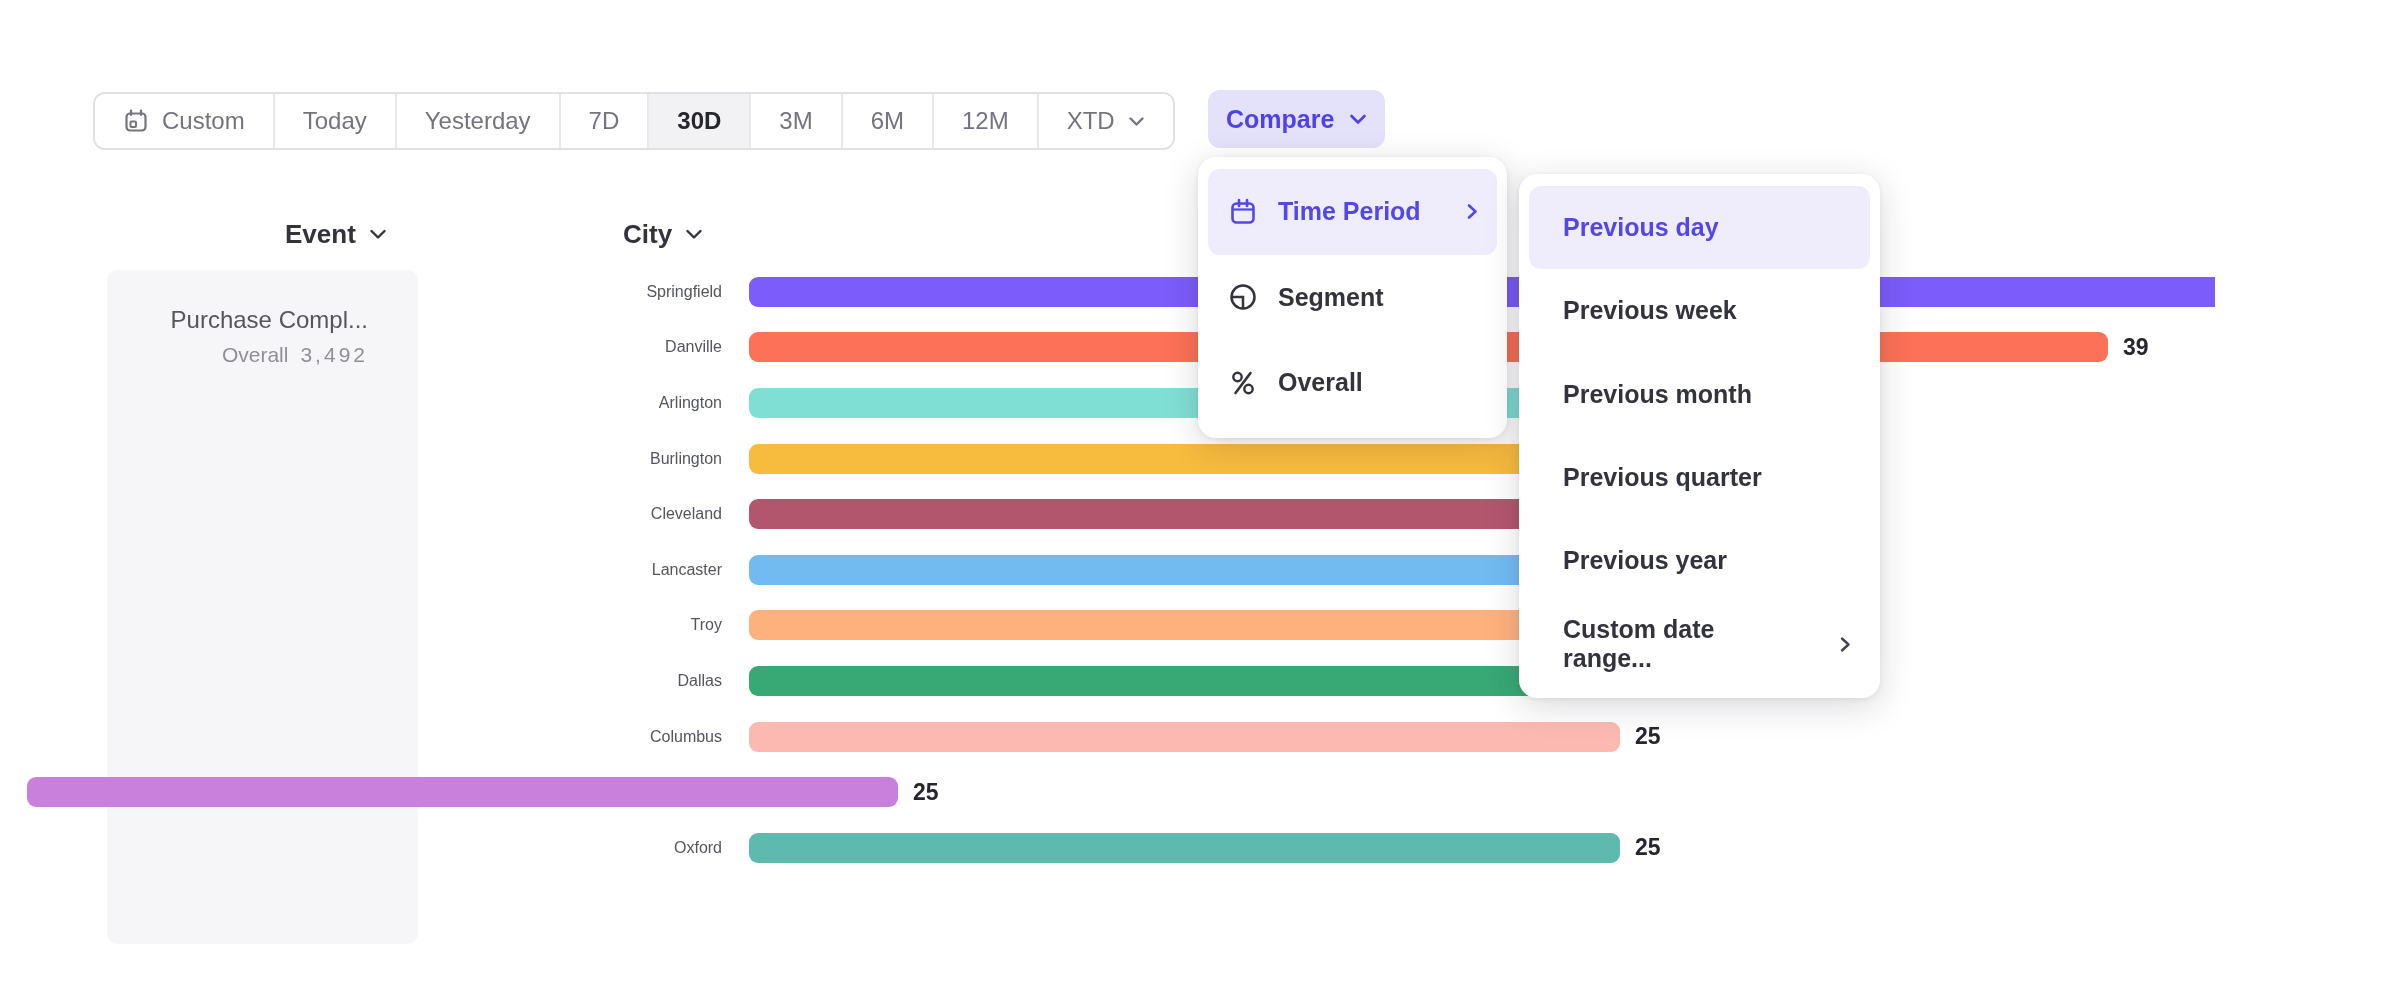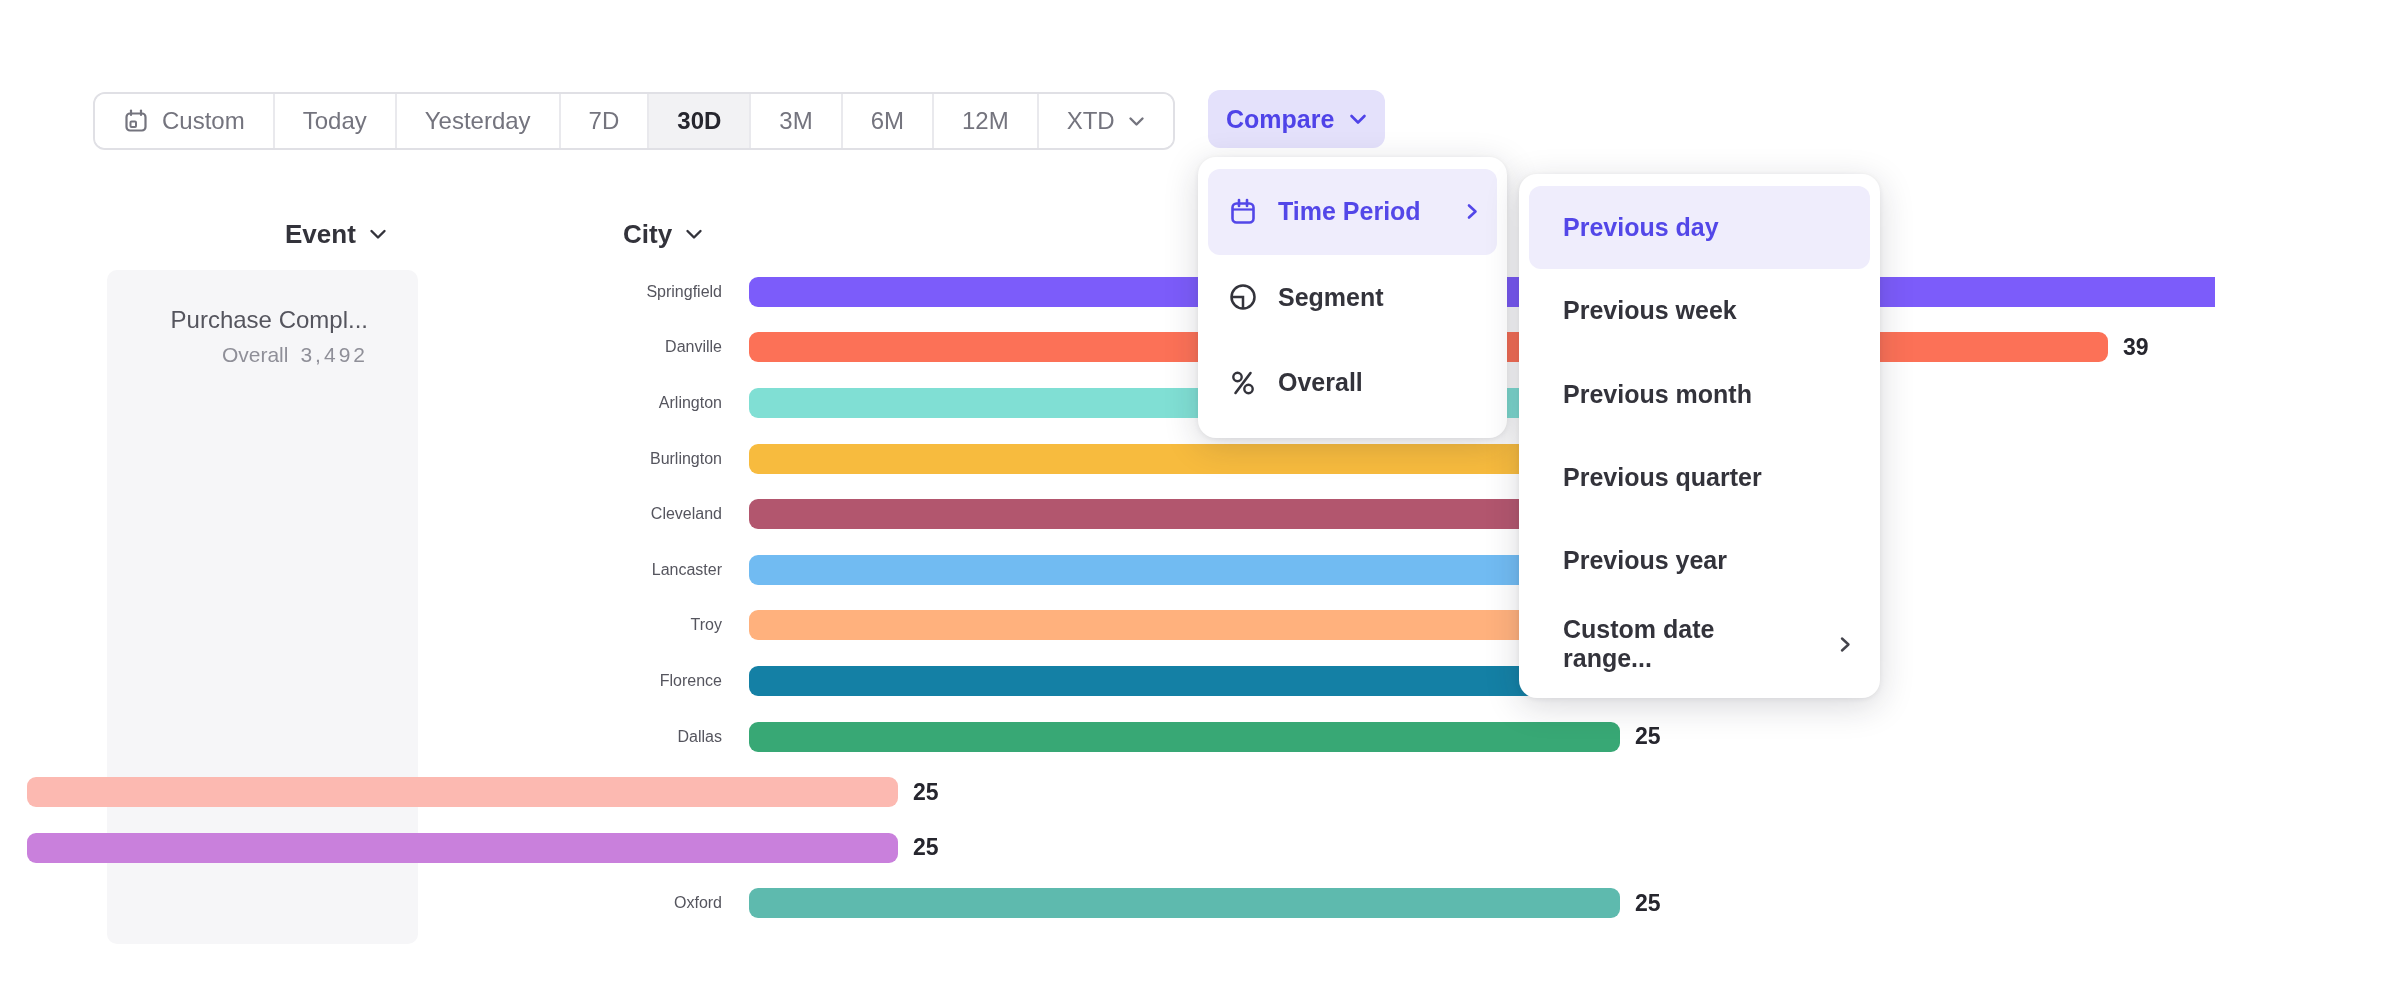--- a/index.html
+++ b/index.html
@@ -176,30 +176,26 @@
       <div class="bar-label">Lancaster</div>
       <div class="bar" style="width: 1011px; background: rgb(113, 187, 242);"></div>
       <div class="bar-value"></div>
     </div>
     <div class="chart-row">
       <div class="bar-label">Troy</div>
       <div class="bar" style="width: 976px; background: rgb(255, 177, 125);"></div>
       <div class="bar-value"></div>
     </div>
     <div class="chart-row">
-      <div class="bar-label">Florence</div>
-      <div class="bar" style="width: 941px; background: rgb(20, 128, 165);"></div>
-      <div class="bar-value"></div>
-    </div>
-    <div class="chart-row">
       <div class="bar-label">Dallas</div>
       <div class="bar" style="width: 871px; background: rgb(56, 168, 117);"></div>
       <div class="bar-value">25</div>
     </div>
     <div class="chart-row">
+      <div class="bar-label">Columbus</div>
       <div class="bar" style="width: 871px; background: rgb(252, 185, 177);"></div>
       <div class="bar-value">25</div>
     </div>
     <div class="chart-row">
       <div class="bar" style="width: 871px; background: rgb(201, 128, 220);"></div>
       <div class="bar-value">25</div>
     </div>
     <div class="chart-row">
       <div class="bar-label">Oxford</div>
       <div class="bar" style="width: 871px; background: rgb(94, 186, 174);"></div>

